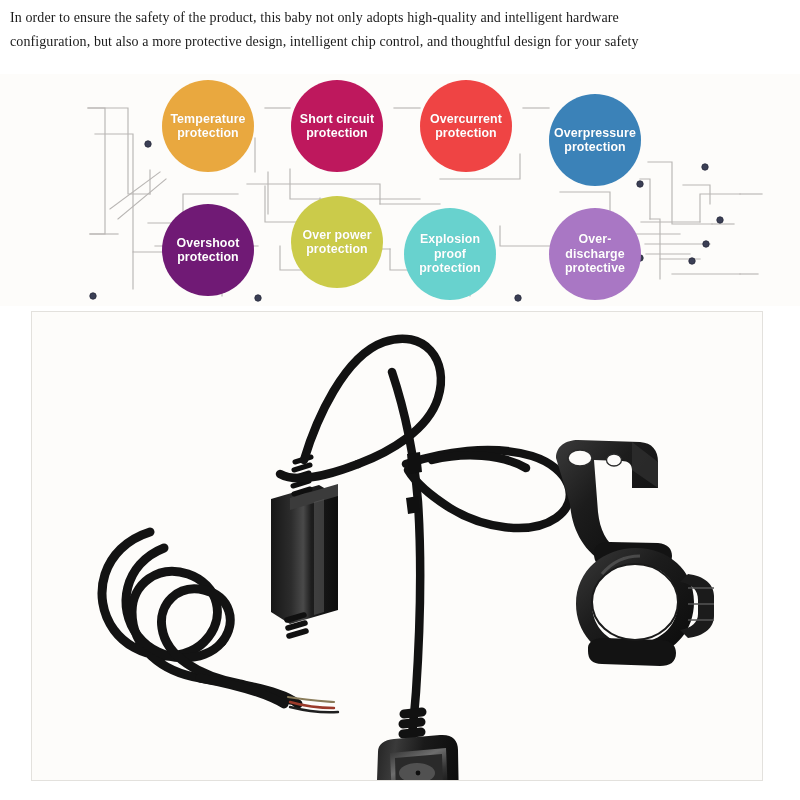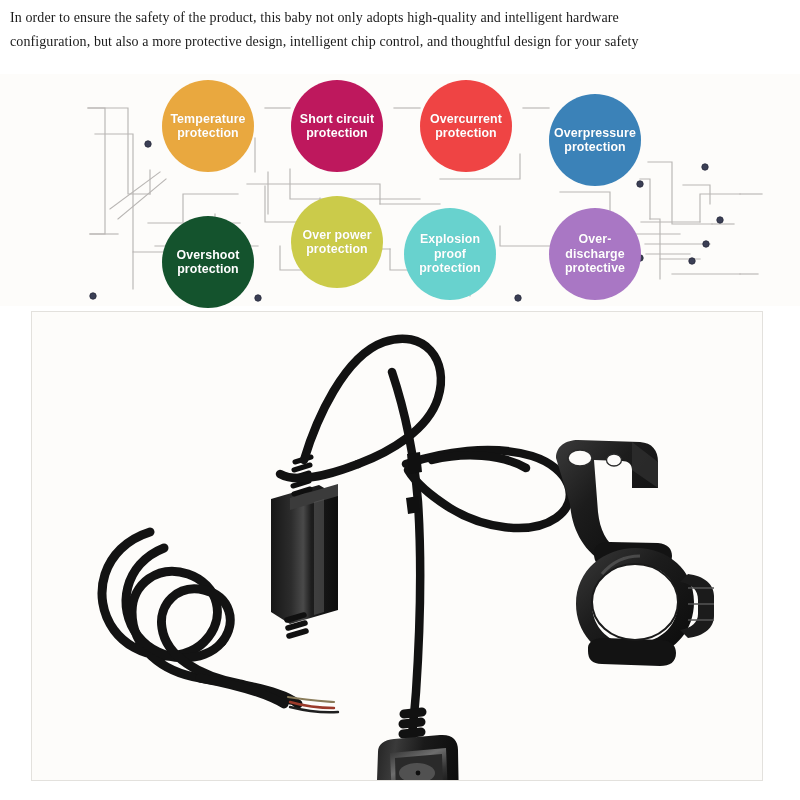--- a/index.html
+++ b/index.html
@@ -173,21 +173,21 @@
   <div class="protection-node" style="left:420px;top:6px;width:92px;height:92px;background:#ef4444;">
     <span class="node-label">Overcurrent
 protection</span>
   </div>
 
   <div class="protection-node" style="left:549px;top:20px;width:92px;height:92px;background:#3B82B8;">
     <span class="node-label">Overpressure
 protection</span>
   </div>
 
-  <div class="protection-node" style="left:162px;top:142px;width:92px;height:92px;background:#14532d;">
+  <div class="protection-node" style="left:162px;top:130px;width:92px;height:92px;background:#701a75;">
     <span class="node-label">Overshoot
 protection</span>
   </div>
 
   <div class="protection-node" style="left:291px;top:122px;width:92px;height:92px;background:#CBCB4A;">
     <span class="node-label">Over power
 protection</span>
   </div>
 
   <div class="protection-node" style="left:404px;top:134px;width:92px;height:92px;background:#68D2CE;">

